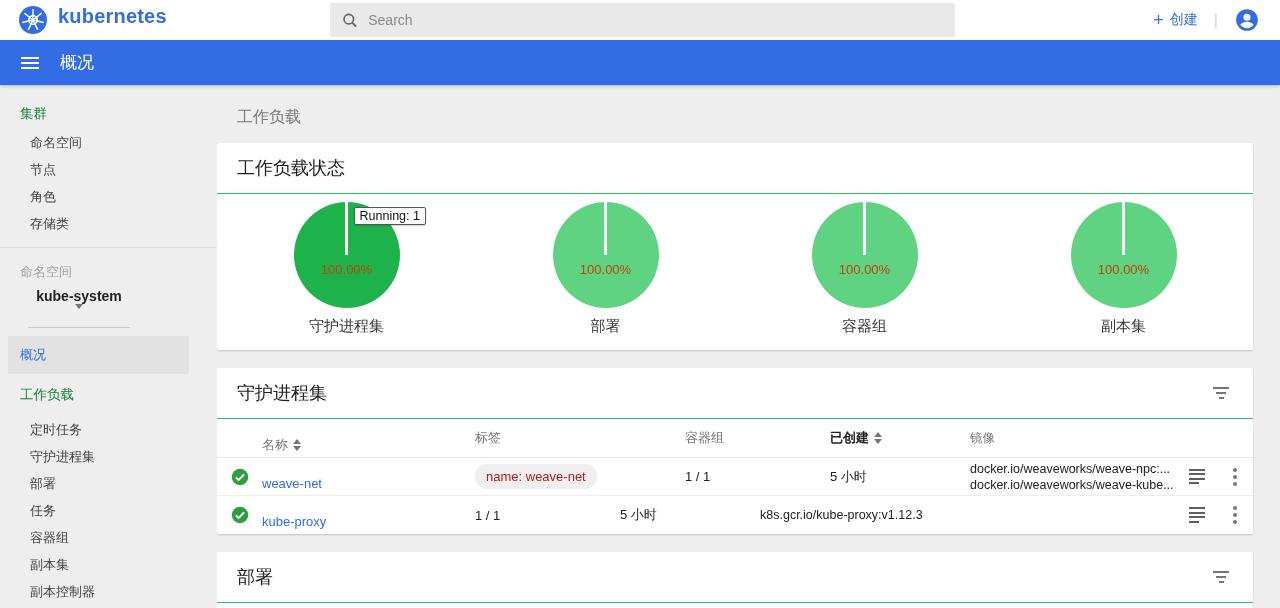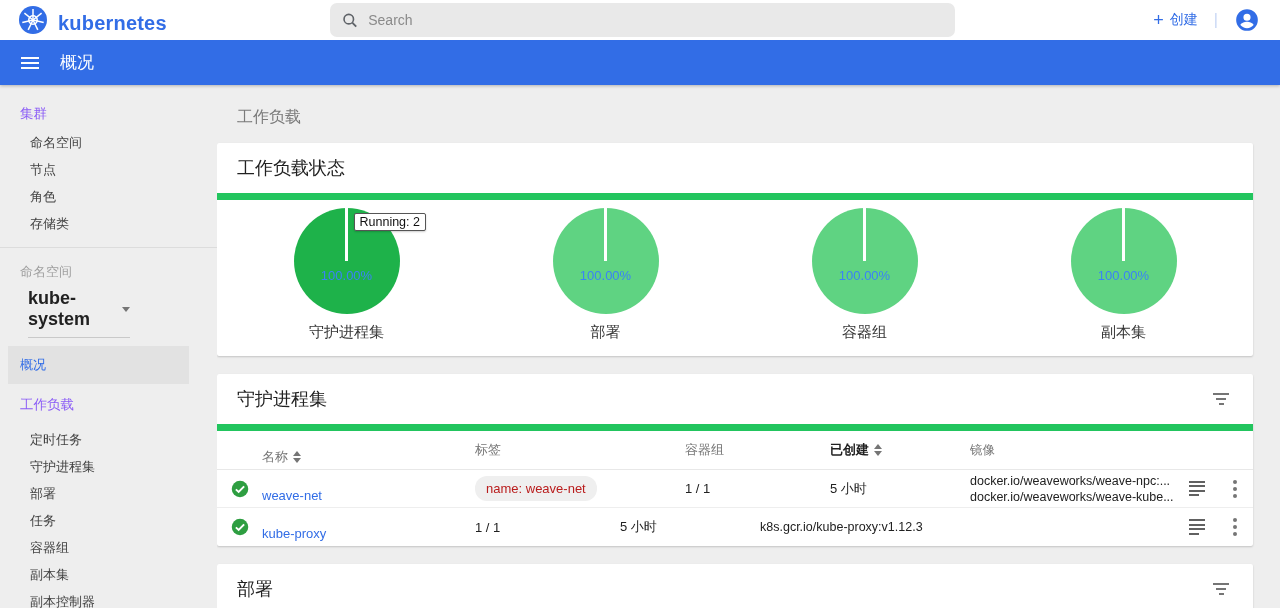--- a/index.html
+++ b/index.html
@@ -2,24 +2,24 @@
 <html><head>
 <meta charset="utf-8">
 <style>
   * { margin:0; padding:0; box-sizing:border-box; }
   html,body { width:1280px; height:608px; overflow:hidden;
     font-family:"Liberation Sans","DejaVu Sans",sans-serif; background:#eeeeee; }
 
   
   .app-header{ height:40px; background:#ffffff; display:flex; align-items:center;
     position:relative; z-index:3; }
-  .brand{ display:flex; align-items:flex-end; gap:10px; padding-left:18px; width:330px; }
+  .brand{ display:flex; align-items:flex-start; gap:10px; padding-left:18px; width:330px; }
   .brand-name{ color:#326de6; font-size:20px; font-weight:bold; letter-spacing:.2px; }
   .searchbar{ width:625px; height:34px; background:#e9e9e9; display:flex; align-items:center;
-    padding:0 12px; gap:10px; border-radius:7px; }
+    padding:0 12px; gap:10px; border-radius:2px; }
   .searchbar input{ border:none; background:transparent; outline:none; font-size:14px;
     color:#333; width:100%; font-family:inherit; }
   .searchbar input::placeholder{ color:#8a8a8a; }
   .header-right{ flex:1; display:flex; align-items:center; justify-content:flex-end;
     gap:16px; padding-right:20px; }
   .create-btn{ color:#326de6; font-size:14px; display:flex; align-items:center; gap:6px;
     cursor:pointer; background:none; border:none; font-family:inherit; }
   .plus{ font-size:18px; line-height:14px; }
   .header-divider{ color:#c7d6f5; font-size:16px; }
 
@@ -28,58 +28,58 @@
     color:#fff; box-shadow:0 1px 3px rgba(0,0,0,.25); position:relative; z-index:2; }
   .hamburger{ width:60px; display:flex; flex-direction:column; gap:3px; align-items:center;
     cursor:pointer; background:none; border:none; }
   .hamburger span{ width:18px; height:2px; background:#fff; display:block; }
   .action-title{ font-size:17px; }
 
   
   .content{ display:flex; height:523px; overflow:hidden; }
   .sidebar{ width:217px; flex:none; padding-top:14px; overflow:hidden; }
   .side-section{ height:30px; display:flex; align-items:center; padding-left:20px;
-    font-size:13.5px; color:#8b5cf6; cursor:pointer; }
+    font-size:13.5px; color:#15803d; cursor:pointer; }
   .side-item{ height:27px; display:flex; align-items:center; padding-left:30px;
     font-size:13px; color:#424242; cursor:pointer; }
   .side-divider{ border-top:1px solid #dcdcdc; margin:10px 0 12px 0; }
   .ns-label{ height:24px; display:flex; align-items:center; padding-left:20px;
     font-size:13px; color:#9e9e9e; }
-  .ns-select{ margin:4px 28px 0 28px; padding-bottom:7px; border-bottom:1px solid #c9c9c9;
+  .ns-select{ margin:4px 28px 0 28px; padding-bottom:18px; border-bottom:1px solid #c9c9c9;
     width:102px; display:flex; align-items:center; justify-content:space-between;
-    font-size:18px; font-weight:bold; color:#212121; cursor:pointer; }
+    font-size:14px; font-weight:bold; color:#212121; cursor:pointer;flex-direction:column; }
   .caret-down{ width:0; height:0; border-left:4px solid transparent;
     border-right:4px solid transparent; border-top:5px solid #757575; }
   .side-item-selected{ background:#e2e2e2; color:#326de6; height:38px; margin:8px 28px 6px 8px;
     padding-left:12px; }
   .side-gap{ height:6px; }
 
   
   .main{ flex:1; padding:0 27px 0 0; overflow:hidden; }
   .page-title{ font-size:16px; color:#7a7a7a; padding:22px 0 15px 20px; }
   .card{ background:#fff; border-radius:2px; box-shadow:0 1px 2px rgba(0,0,0,.18);
     margin-bottom:18px; }
   .card-head{ display:flex; align-items:center; justify-content:space-between;
-    padding:13px 20px; border-bottom:7px solid #22c55e; }
+    padding:13px 20px; border-bottom:1px solid #22c55e; }
   .card-title{ font-size:18px; color:#212121; }
   .filter-btn{ display:flex; flex-direction:column; gap:3px; align-items:center;
     cursor:pointer; background:none; border:none; padding:4px; }
   .filter-btn i{ display:block; height:2px; background:#757575; }
   .filter-btn i:nth-child(1){ width:16px; } .filter-btn i:nth-child(2){ width:10px; }
   .filter-btn i:nth-child(3){ width:5px; }
 
   
   .chart-row{ display:flex; padding:8px 0 14px 0; }
   .chart-cell{ width:25%; display:flex; flex-direction:column; align-items:center; }
   .pie-wrap{ position:relative; width:106px; height:106px; }
   .pie{ width:106px; height:106px; border-radius:50%; position:relative; }
   .pie::after{ content:""; position:absolute; left:51px; top:0; width:3px; height:53px;
     background:#fff; }
   .pie-pct{ position:absolute; width:100%; text-align:center; top:60px; font-size:13px;
-    color:#3b82f6; }
+    color:#c2410c; }
   .pie-label{ margin-top:9px; font-size:15px; color:#363636; }
   .pie-tooltip{ position:absolute; left:60px; top:5px; background:#fff;
     border:1px solid #555; border-radius:2px; font-size:12.5px; color:#111;
     padding:1px 5px; white-space:nowrap; box-shadow:0 1px 2px rgba(0,0,0,.2); }
 
   
   .trow{ display:flex; align-items:center; }
   .thead{ height:39px; border-bottom:1px solid #e8e8e8; font-size:13px; color:#757575; }
   .tbody-row{ height:38px; border-bottom:1px solid #eeeeee; font-size:13px; color:#212121; }
   .tbody-row:last-child{ border-bottom:none; }
@@ -195,21 +195,21 @@
     <div class="card">
       <div class="card-head">
         <span class="card-title">工作负载状态</span>
       </div>
       <div class="chart-row">
 
         <div class="chart-cell">
           <div class="pie-wrap">
             <div class="pie" style="background-color: rgb(30, 178, 74);"></div>
             <div class="pie-pct">100.00%</div>
-            <div class="pie-tooltip">Running: 2</div>
+            <div class="pie-tooltip">Running: 1</div>
           </div>
           <div class="pie-label">守护进程集</div>
         </div>
 
         <div class="chart-cell">
           <div class="pie-wrap">
             <div class="pie" style="background-color: rgb(95, 211, 130);"></div>
             <div class="pie-pct">100.00%</div>
           </div>
           <div class="pie-label">部署</div>

